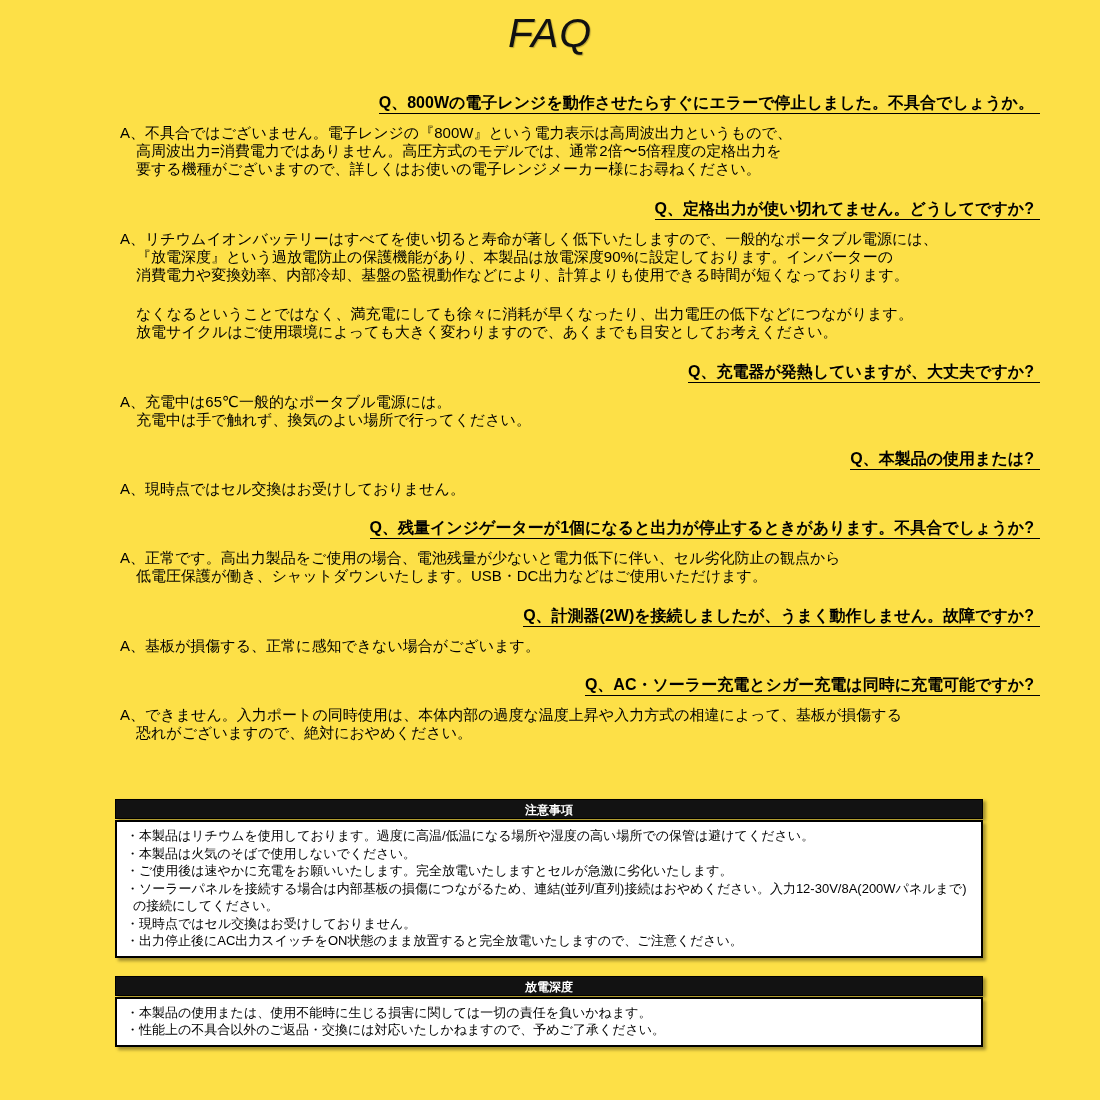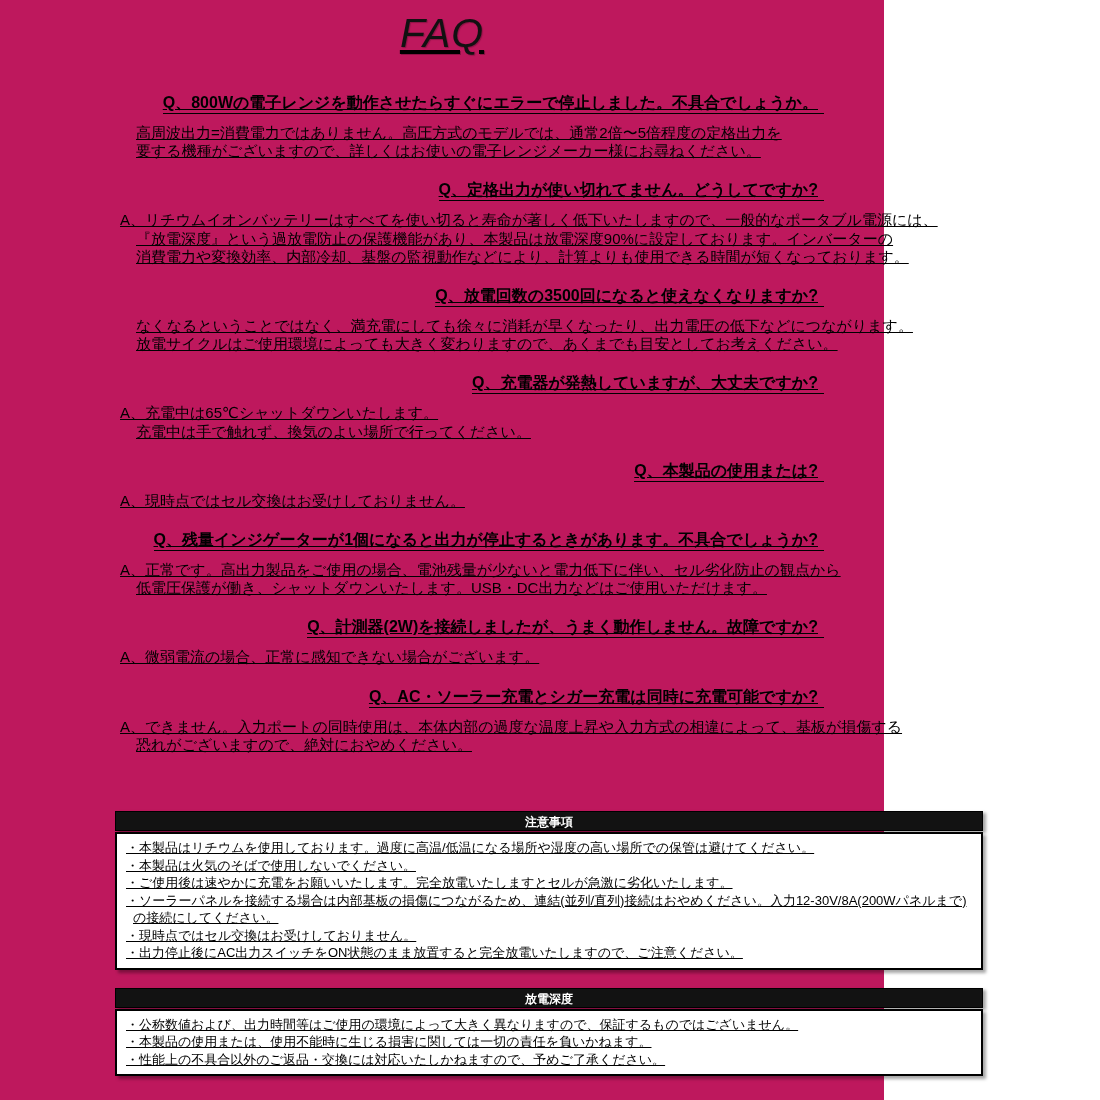--- a/index.html
+++ b/index.html
@@ -3,21 +3,21 @@
 <meta charset="utf-8">
 <style>
   html,body{margin:0;padding:0;background:#ffffff;}
   body{
     width:1100px;height:1100px;
     font-family:"Liberation Sans","DejaVu Sans",sans-serif;
     color:#000;
     -webkit-font-smoothing:antialiased;
     overflow:hidden;
   }
-  .page{width:884px;height:1100px;position:relative;background:#be185d;text-decoration:underline;}
+  .page{width:1100px;height:1100px;position:relative;background:#fde047;}
   .page-title{
     text-align:center;
     font-size:41px;
     font-style:italic;
     font-weight:500;
     letter-spacing:1px;
     margin:0;
     padding-top:10px;
     height:50px;
     color:#111;
@@ -81,46 +81,46 @@
 
 <div class="page">
 
   <h1 class="page-title">FAQ</h1>
 
   <div class="content">
 
     <section class="qa">
       <h2 class="q-heading"><span class="q-text">Q、800Wの電子レンジを動作させたらすぐにエラーで停止しました。不具合でしょうか。</span></h2>
       <div class="answer">
+        <div class="a-line">A、不具合ではございません。電子レンジの『800W』という電力表示は高周波出力というもので、</div>
         <div class="a-line cont">高周波出力=消費電力ではありません。高圧方式のモデルでは、通常2倍〜5倍程度の定格出力を</div>
         <div class="a-line cont">要する機種がございますので、詳しくはお使いの電子レンジメーカー様にお尋ねください。</div>
       </div>
     </section>
 
     <section class="qa">
       <h2 class="q-heading"><span class="q-text">Q、定格出力が使い切れてません。どうしてですか?</span></h2>
       <div class="answer">
         <div class="a-line">A、リチウムイオンバッテリーはすべてを使い切ると寿命が著しく低下いたしますので、一般的なポータブル電源には、</div>
         <div class="a-line cont">『放電深度』という過放電防止の保護機能があり、本製品は放電深度90%に設定しております。インバーターの</div>
         <div class="a-line cont">消費電力や変換効率、内部冷却、基盤の監視動作などにより、計算よりも使用できる時間が短くなっております。</div>
       </div>
     </section>
 
     <section class="qa">
-      <h2 class="q-heading"><span class="q-text">Q、放電回数の3500回になると使えなくなりますか?</span></h2>
       <div class="answer">
         <div class="a-line cont">なくなるということではなく、満充電にしても徐々に消耗が早くなったり、出力電圧の低下などにつながります。</div>
         <div class="a-line cont">放電サイクルはご使用環境によっても大きく変わりますので、あくまでも目安としてお考えください。</div>
       </div>
     </section>
 
     <section class="qa">
       <h2 class="q-heading"><span class="q-text">Q、充電器が発熱していますが、大丈夫ですか?</span></h2>
       <div class="answer">
-        <div class="a-line">A、充電中は65℃シャットダウンいたします。</div>
+        <div class="a-line">A、充電中は65℃一般的なポータブル電源には。</div>
         <div class="a-line cont">充電中は手で触れず、換気のよい場所で行ってください。</div>
       </div>
     </section>
 
     <section class="qa">
       <h2 class="q-heading"><span class="q-text">Q、本製品の使用または?</span></h2>
       <div class="answer">
         <div class="a-line">A、現時点ではセル交換はお受けしておりません。</div>
       </div>
     </section>
@@ -129,21 +129,21 @@
       <h2 class="q-heading"><span class="q-text">Q、残量インジゲーターが1個になると出力が停止するときがあります。不具合でしょうか?</span></h2>
       <div class="answer">
         <div class="a-line">A、正常です。高出力製品をご使用の場合、電池残量が少ないと電力低下に伴い、セル劣化防止の観点から</div>
         <div class="a-line cont">低電圧保護が働き、シャットダウンいたします。USB・DC出力などはご使用いただけます。</div>
       </div>
     </section>
 
     <section class="qa">
       <h2 class="q-heading"><span class="q-text">Q、計測器(2W)を接続しましたが、うまく動作しません。故障ですか?</span></h2>
       <div class="answer">
-        <div class="a-line">A、微弱電流の場合、正常に感知できない場合がございます。</div>
+        <div class="a-line">A、基板が損傷する、正常に感知できない場合がございます。</div>
       </div>
     </section>
 
     <section class="qa">
       <h2 class="q-heading"><span class="q-text">Q、AC・ソーラー充電とシガー充電は同時に充電可能ですか?</span></h2>
       <div class="answer">
         <div class="a-line">A、できません。入力ポートの同時使用は、本体内部の過度な温度上昇や入力方式の相違によって、基板が損傷する</div>
         <div class="a-line cont">恐れがございますので、絶対におやめください。</div>
       </div>
     </section>
@@ -159,20 +159,19 @@
       <div class="box-line">・ソーラーパネルを接続する場合は内部基板の損傷につながるため、連結(並列/直列)接続はおやめください。入力12-30V/8A(200Wパネルまで)</div>
       <div class="box-line cont">の接続にしてください。</div>
       <div class="box-line">・現時点ではセル交換はお受けしておりません。</div>
       <div class="box-line">・出力停止後にAC出力スイッチをON状態のまま放置すると完全放電いたしますので、ご注意ください。</div>
     </div>
   </div>
 
   <div class="box box-disclaimer">
     <div class="box-header">放電深度</div>
     <div class="box-body">
-      <div class="box-line">・公称数値および、出力時間等はご使用の環境によって大きく異なりますので、保証するものではございません。</div>
       <div class="box-line">・本製品の使用または、使用不能時に生じる損害に関しては一切の責任を負いかねます。</div>
       <div class="box-line">・性能上の不具合以外のご返品・交換には対応いたしかねますので、予めご了承ください。</div>
 
     </div>
   </div>
 
 </div>
 
 </body></html>

